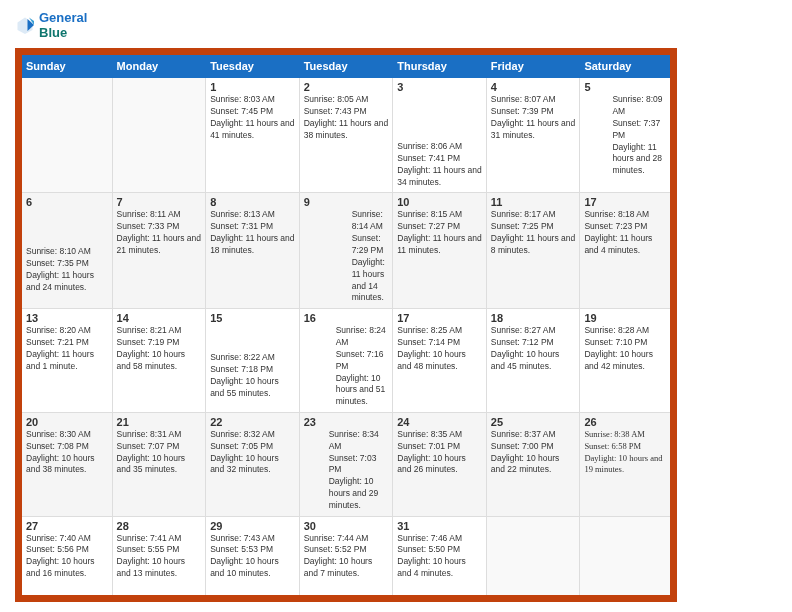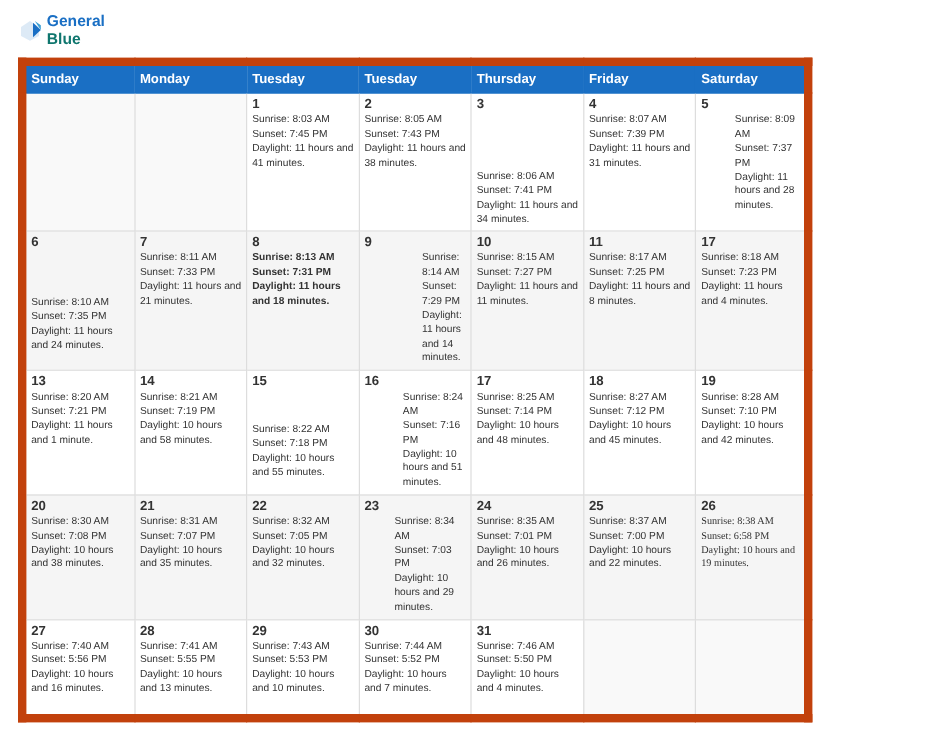--- a/index.html
+++ b/index.html
@@ -172,21 +172,21 @@
 Daylight: 11 hours and 24 minutes.</div>
           </td>
           <td>
             <span class="day-num">7</span>
             <div class="day-info" style="white-space: pre-line;">Sunrise: 8:11 AM
 Sunset: 7:33 PM
 Daylight: 11 hours and 21 minutes.</div>
           </td>
           <td>
             <span class="day-num">8</span>
-            <div class="day-info" style="white-space: pre-line; font-weight: bold;">Sunrise: 8:13 AM
+            <div class="day-info" style="white-space: pre-line;">Sunrise: 8:13 AM
 Sunset: 7:31 PM
 Daylight: 11 hours and 18 minutes.</div>
           </td>
           <td>
             <span class="day-num">9</span>
             <div class="day-info" style="white-space: pre-line; margin-left: 48px;">Sunrise: 8:14 AM
 Sunset: 7:29 PM
 Daylight: 11 hours and 14 minutes.</div>
           </td>
           <td>

